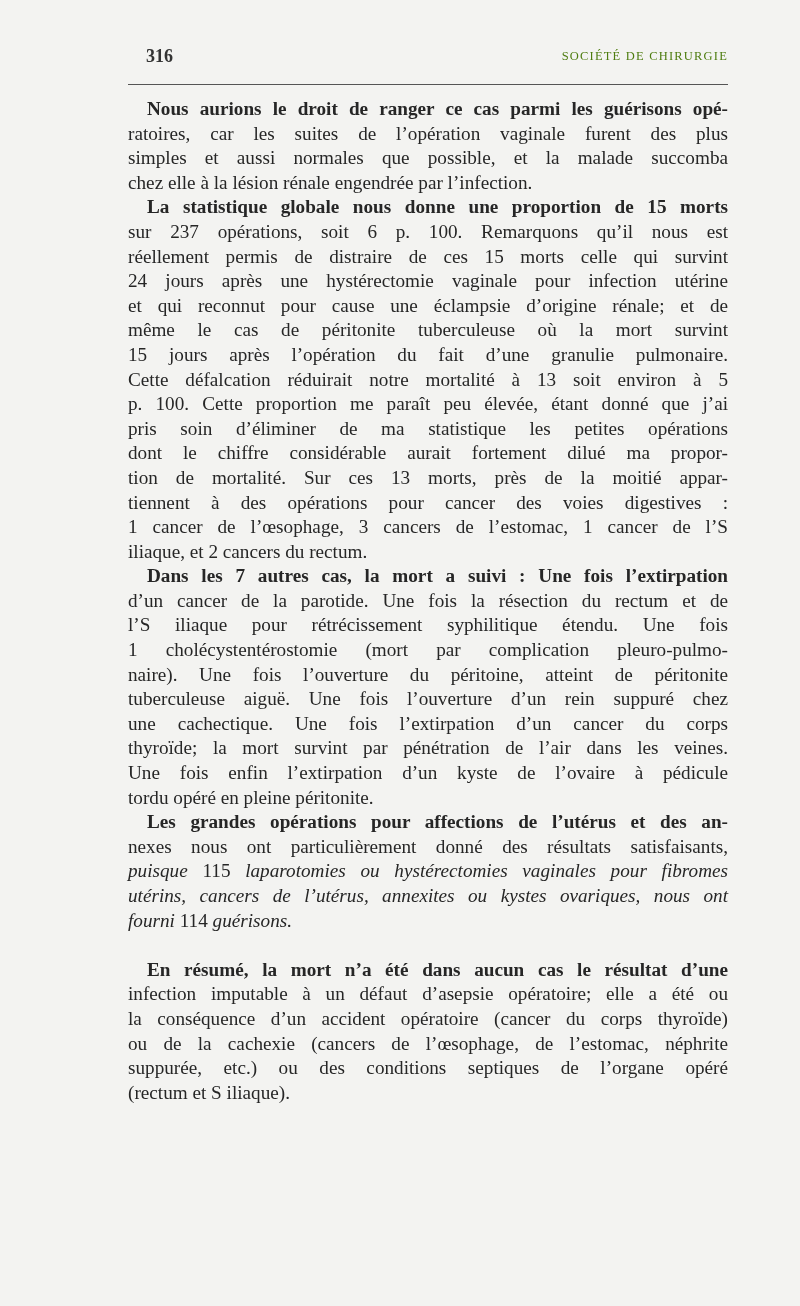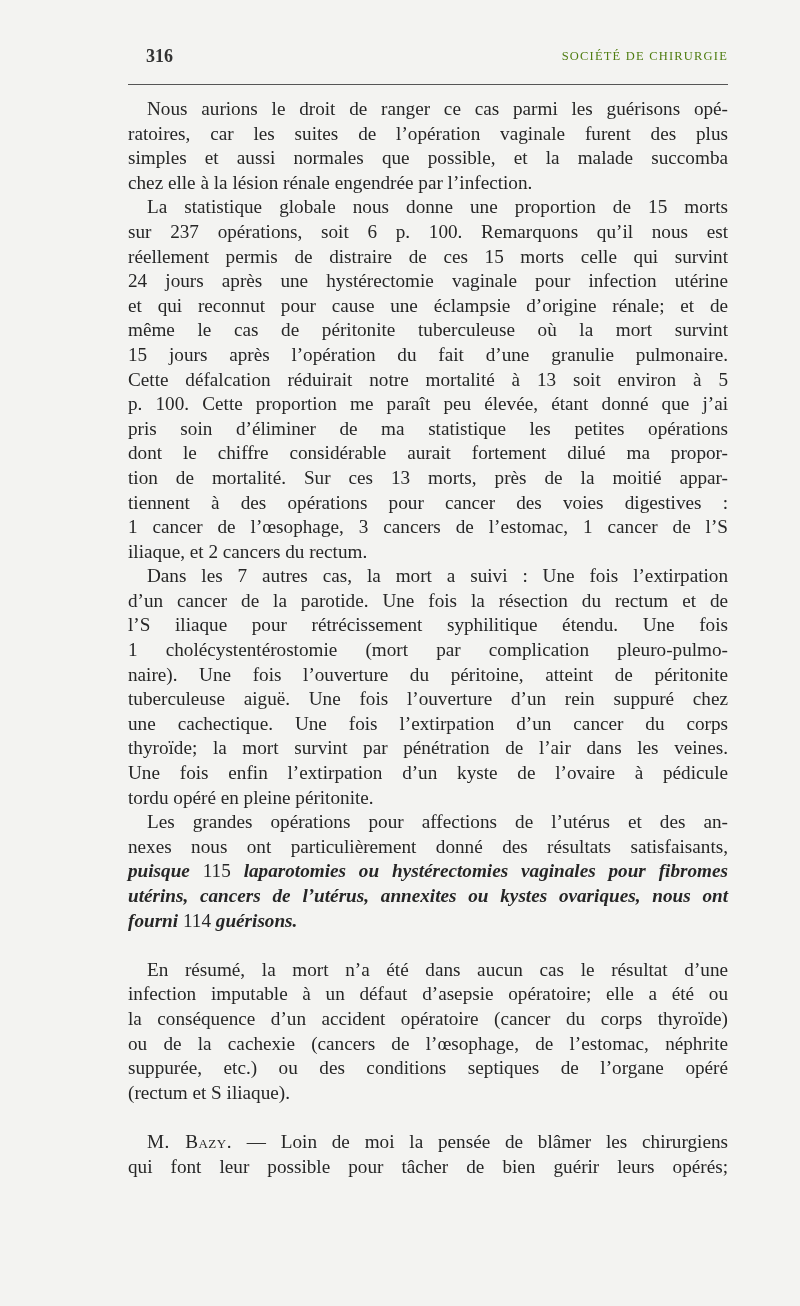--- a/index.html
+++ b/index.html
@@ -34,22 +34,22 @@
     font-size: 19.2px; line-height: 24.6px; text-align: justify;
     color: #262626;
   }
   .body-text .line {
     display: block; text-align: justify; text-align-last: justify;
     white-space: nowrap; overflow: visible;
   }
   .body-text .line.last { text-align-last: left; }
   .line { height: 24.6px; }
   .gap { height: 24.6px; }
-  .indent { padding-left: 19px; }
-  .it { font-style: italic; font-weight: bold; }
+  .indent { padding-left: 19px; font-weight: bold; }
+  .it { font-style: italic; }
   .sc { font-variant: small-caps; letter-spacing: 0.5px; }
 </style>
 </head>
 <body>
 
 <div class="page">
   <div class="running-head">
     <span class="page-number">316</span>
     <span class="head-title">SOCIÉTÉ DE CHIRURGIE</span>
   </div>
@@ -111,18 +111,14 @@
     <div>
       <span class="line indent">En résumé, la mort n’a été dans aucun cas le résultat d’une</span>
       <span class="line">infection imputable à un défaut d’asepsie opératoire; elle a été ou</span>
       <span class="line">la conséquence d’un accident opératoire (cancer du corps thyroïde)</span>
       <span class="line">ou de la cachexie (cancers de l’œsophage, de l’estomac, néphrite</span>
       <span class="line">suppurée, etc.) ou des conditions septiques de l’organe opéré</span>
       <span class="line last">(rectum et S iliaque).</span>
     </div>
     <div class="gap"></div>
 
-    <div>
-      <span class="line indent"><span class="sc">M. Bazy.</span><span> — Loin de moi la pensée de blâmer les chirurgiens</span></span>
-      <span class="line">qui font leur possible pour tâcher de bien guérir leurs opérés;</span>
-    </div>
   </div>
 </div>
 
 </body></html>

